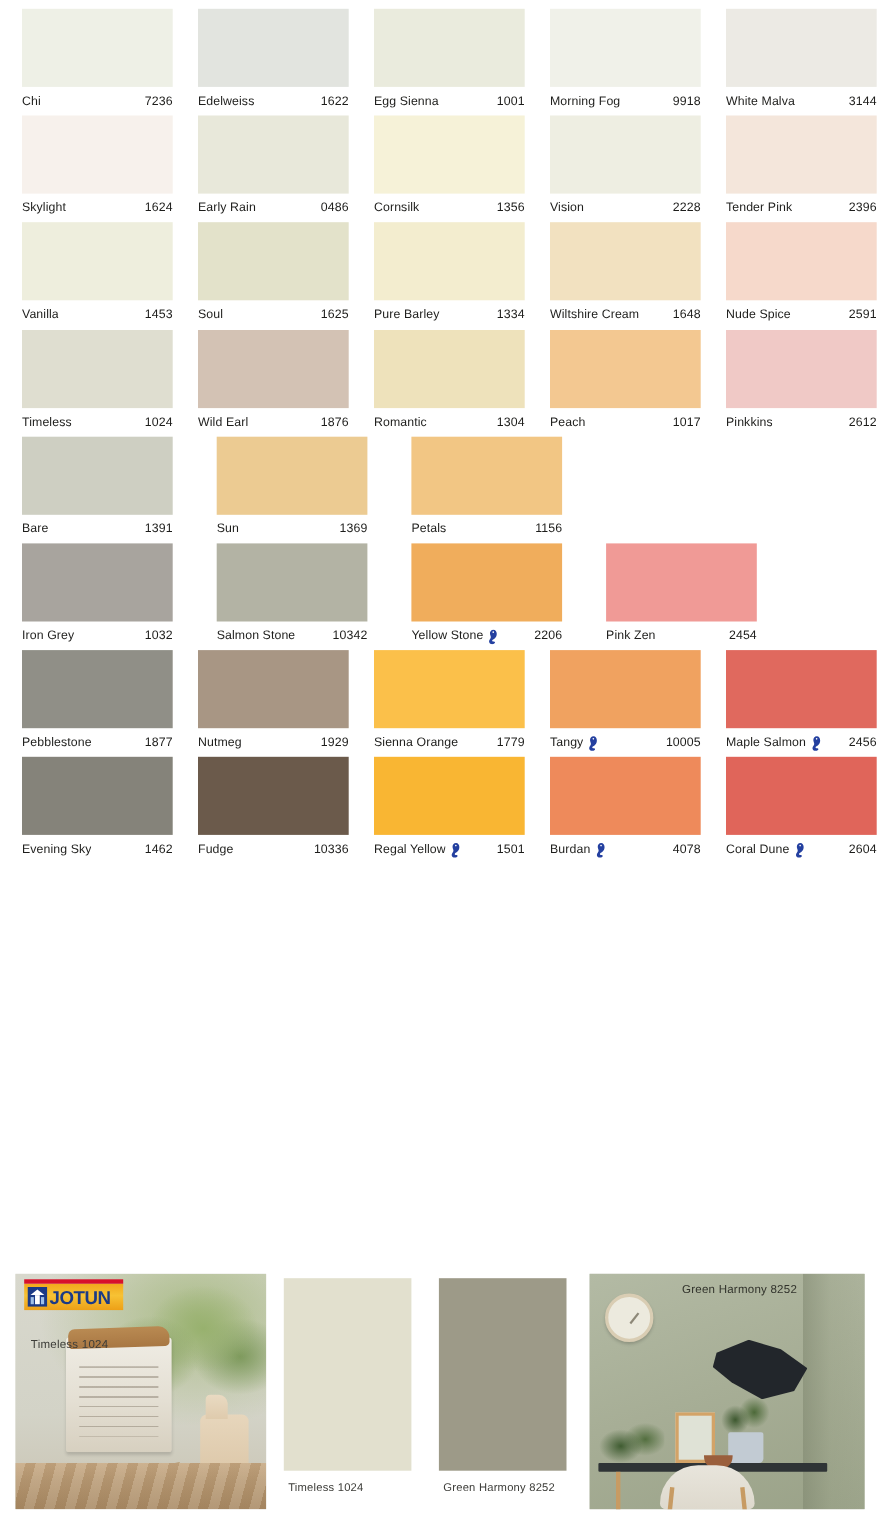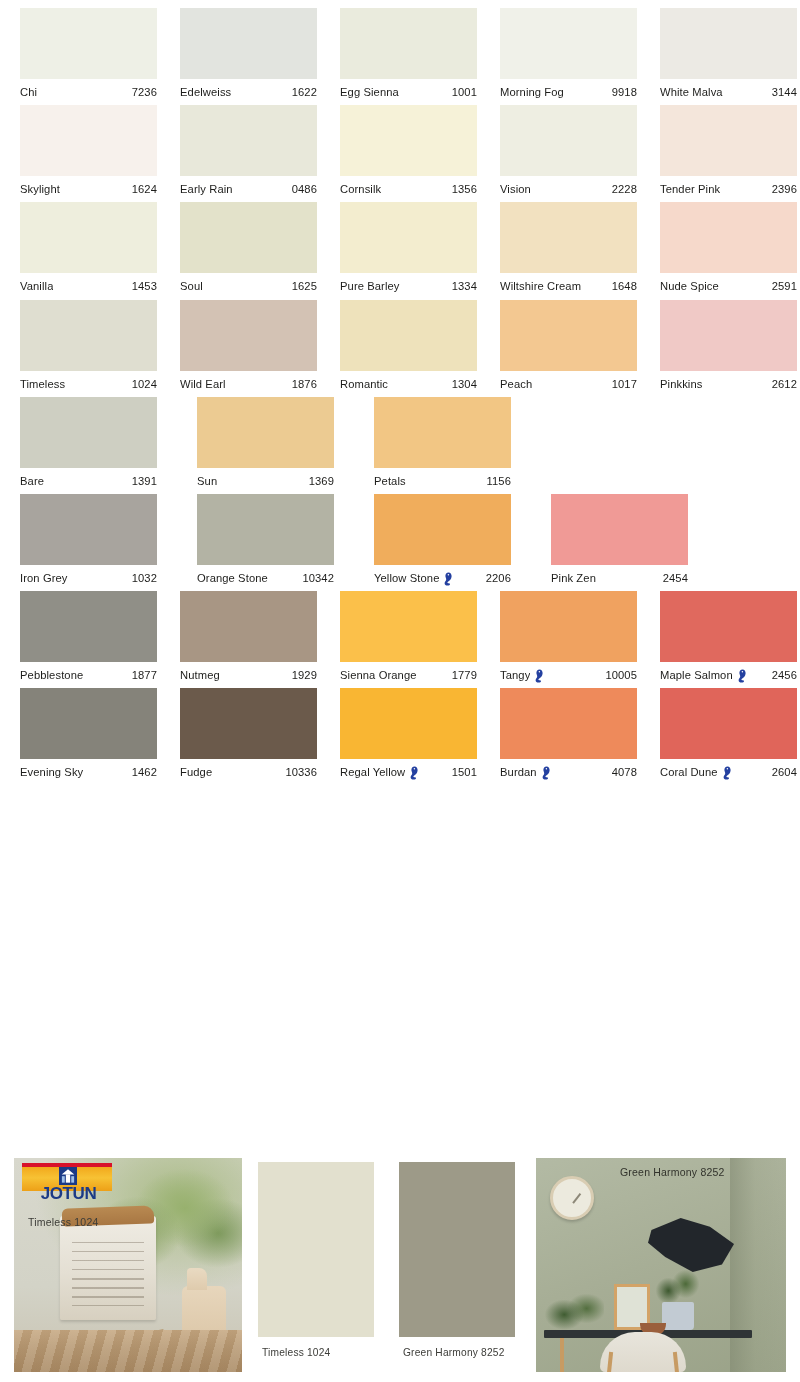--- a/index.html
+++ b/index.html
@@ -186,21 +186,20 @@
     left: 8px;
     top: 5px;
     width: 90px;
     height: 28px;
     background: linear-gradient(180deg, #f2a81c 0%, #f7c234 45%, #eda017 100%);
     border-top: 4px solid #d8112b;
     box-sizing: border-box;
     display: flex;
     align-items: center;
     padding-left: 3px;
-    flex-direction: column;
   }
   .jotun-mark {
     width: 18px;
     height: 18px;
     flex: 0 0 auto;
     margin-right: 2px;
   }
   .jotun-word {
     font-family: "Liberation Sans", sans-serif;
     font-weight: bold;
@@ -539,21 +538,21 @@
       <div class="cell">
         <div class="swatch" title="Iron Grey" style="background: rgb(168, 164, 158);"></div>
         <div class="caption">
           <span class="cname">Iron Grey</span>
           <span class="ccode">1032</span>
         </div>
       </div>
       <div class="cell">
         <div class="swatch" title="Sable Stone" style="background: rgb(179, 179, 164);"></div>
         <div class="caption">
-          <span class="cname">Orange Stone</span>
+          <span class="cname">Salmon Stone</span>
           <span class="ccode">10342</span>
         </div>
       </div>
       <div class="cell">
         <div class="swatch" title="Yellow Stone" style="background: rgb(240, 173, 92);"></div>
         <div class="caption">
           <span class="cname">Yellow Stone</span>
           <span class="badge-icon">
             <svg viewBox="0 0 11 14" width="11" height="14" aria-hidden="true">
               <path d="M5.6 0.4 C3.5 0.4 2.3 2.1 2.4 4.0 C2.5 5.5 3.2 6.2 3.2 7.4 C3.2 8.9 1.6 9.6 1.6 11.2 C1.6 12.6 2.8 13.6 4.6 13.6 C6.0 13.6 7.0 13.0 7.0 12.2 C7.0 11.5 6.3 11.2 5.5 11.2 C4.9 11.2 4.4 11.0 4.4 10.5 C4.4 9.6 6.0 9.1 6.9 8.2 C8.1 7.0 8.6 5.6 8.6 4.1 C8.6 1.9 7.4 0.4 5.6 0.4 Z" fill="#2440a0"></path>

